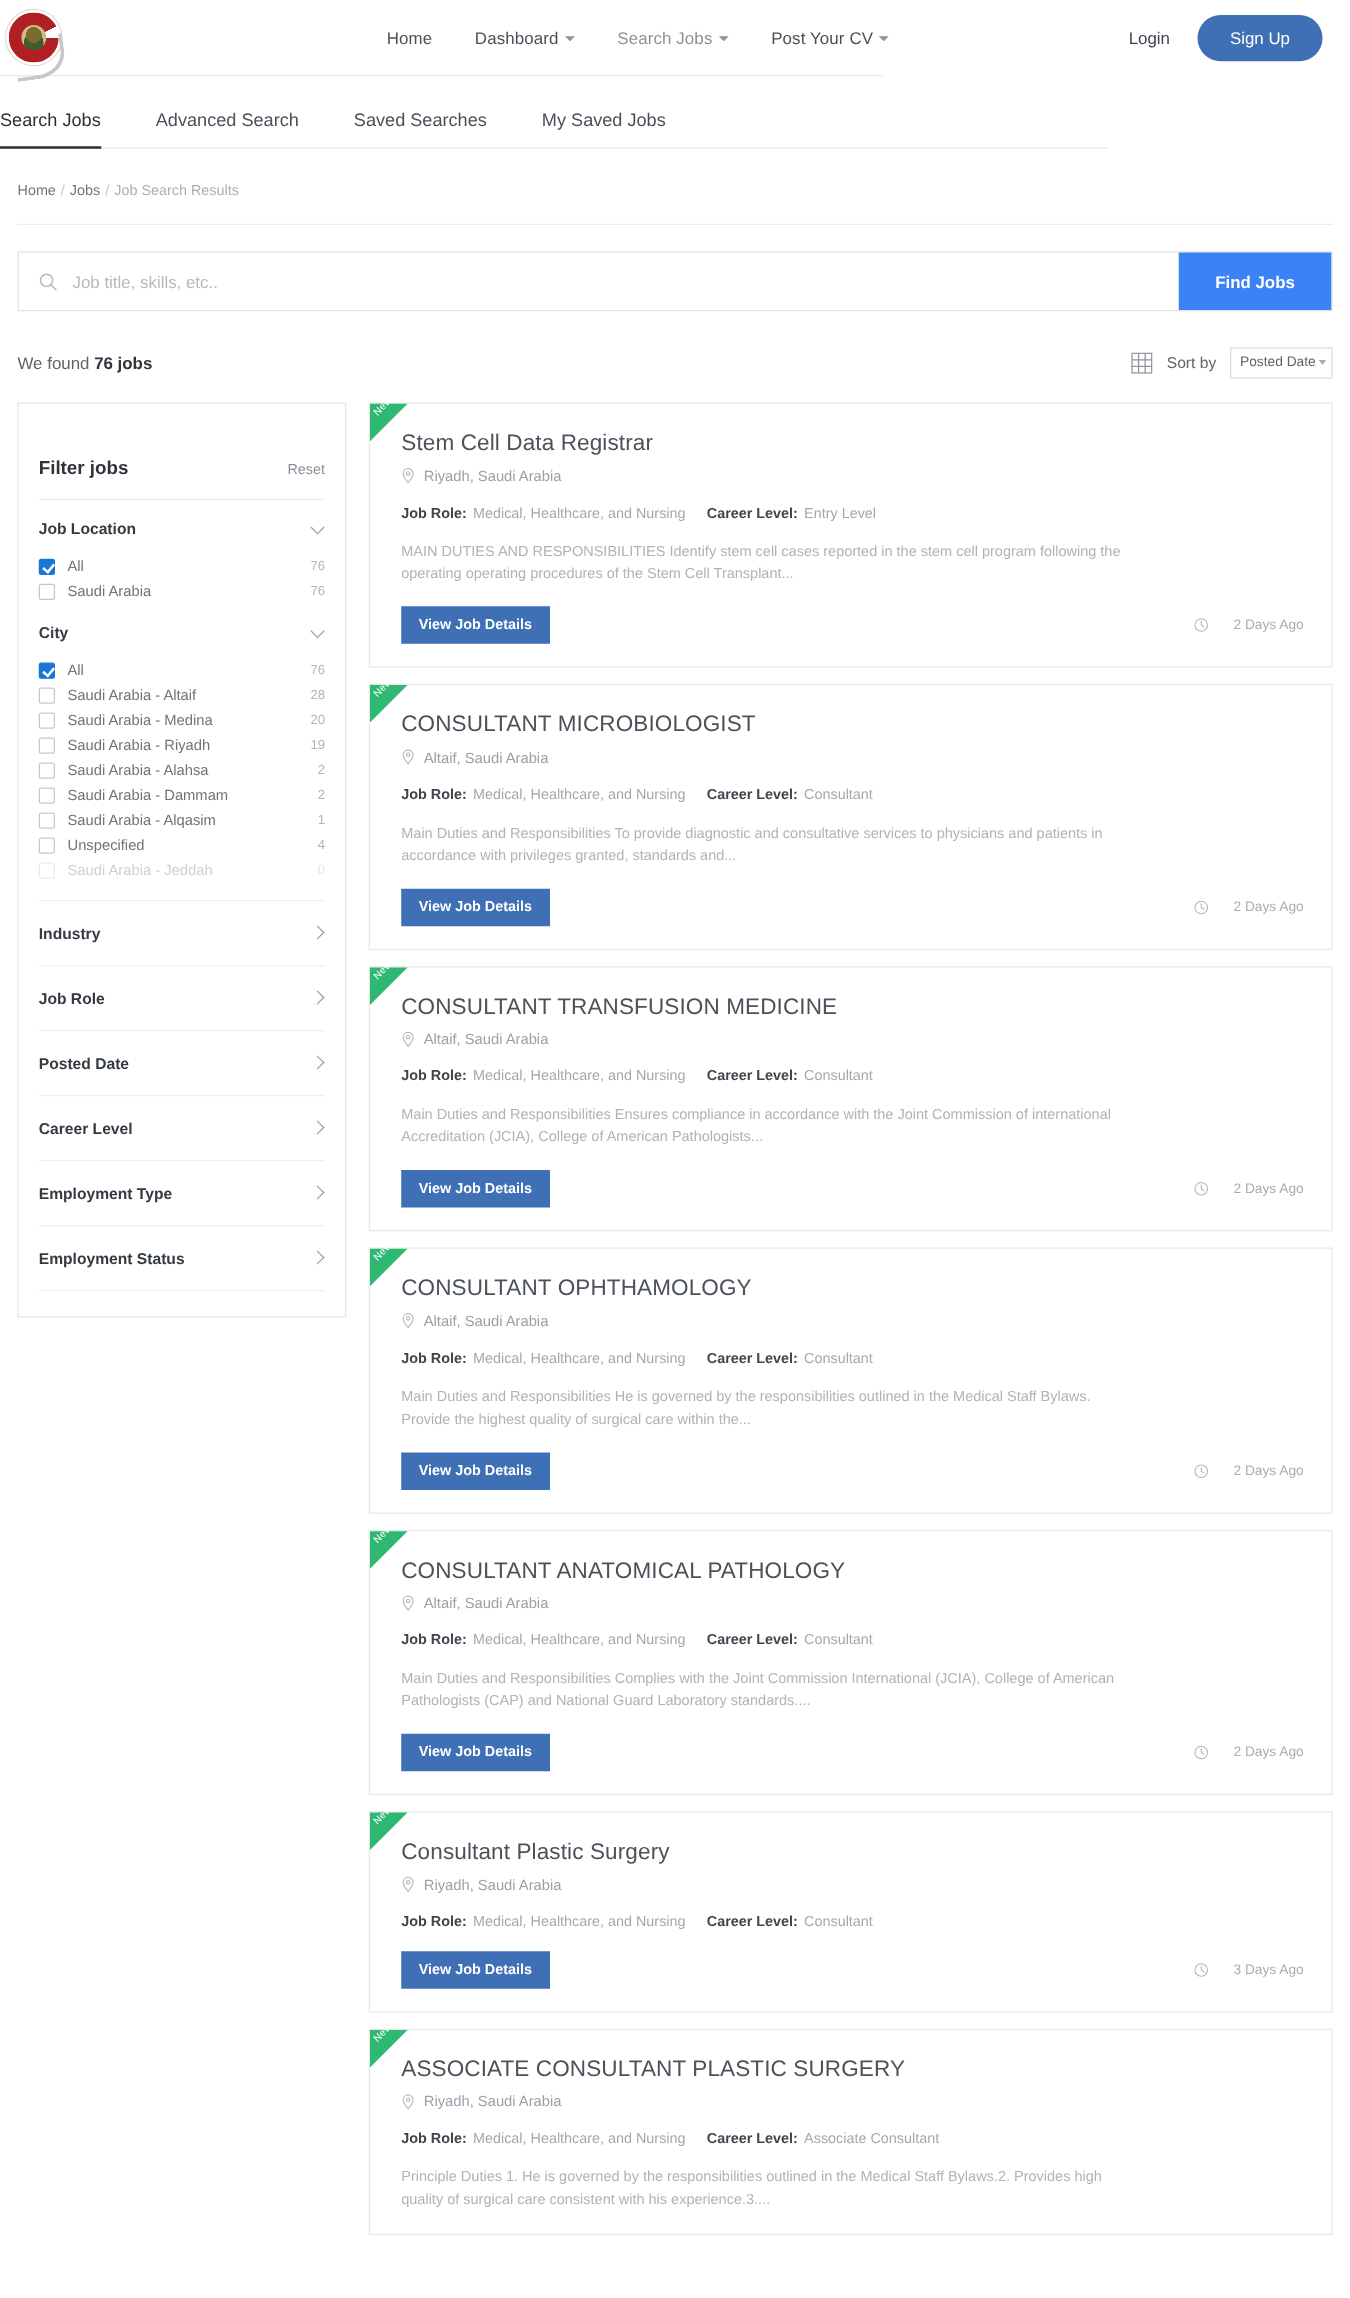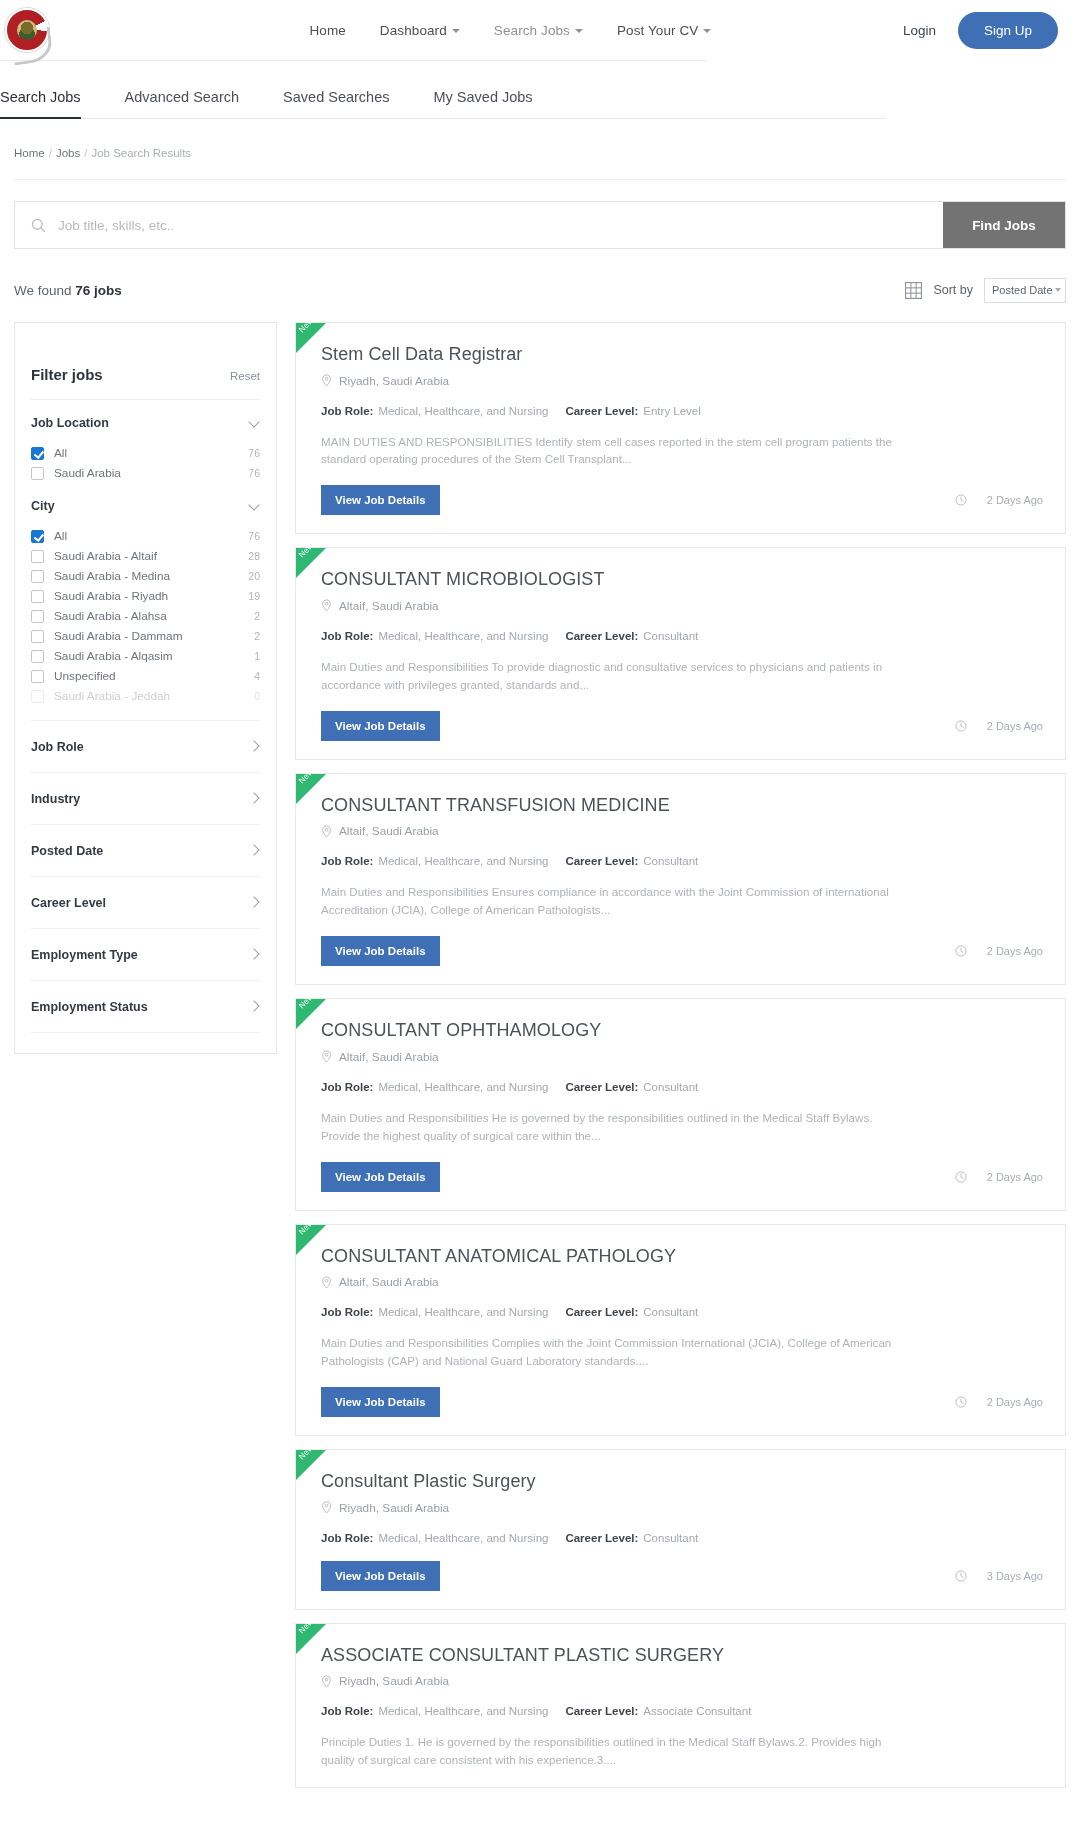--- a/index.html
+++ b/index.html
@@ -180,21 +180,21 @@
     border: none;
     outline: none;
     flex: 1 1 auto;
     font-size: 13.5px;
     font-family: inherit;
     color: #3d4451;
   }
   .search-field input::placeholder { color: #b6bac0; }
   .find-btn {
     width: 122px;
-    background: #737373;
+    background: #3b82f6;
     color: #fff;
     border: none;
     font-size: 13.5px;
     font-weight: bold;
     cursor: pointer;
     font-family: inherit;
   }
 
   
   .results-head {
@@ -546,25 +546,25 @@
             <div class="opt faded">
               <span class="cbox"></span>
               <span class="opt-label">Saudi Arabia - Jeddah</span>
               <span class="opt-count">0</span>
             </div>
           </div>
         </div>
       </div>
     <div id="collapsed-groups">
         <div class="accordion-row">
+          <span class="accordion-title">Industry</span>
+          <span class="chev right"></span>
+        </div>
+        <div class="accordion-row">
           <span class="accordion-title">Job Role</span>
-          <span class="chev right"></span>
-        </div>
-        <div class="accordion-row">
-          <span class="accordion-title">Industry</span>
           <span class="chev right"></span>
         </div>
         <div class="accordion-row">
           <span class="accordion-title">Posted Date</span>
           <span class="chev right"></span>
         </div>
         <div class="accordion-row">
           <span class="accordion-title">Career Level</span>
           <span class="chev right"></span>
         </div>
@@ -591,21 +591,21 @@
               <circle cx="6" cy="5.1" r="1.5" fill="none" stroke="#b3b8be" stroke-width="1"></circle>
             </svg>
             <span>Riyadh, Saudi Arabia</span>
           </div>
           <div class="meta-row">
             <span class="meta-key">Job Role:</span>
             <span class="meta-val">Medical, Healthcare, and Nursing</span>
             <span class="meta-key">Career Level:</span>
             <span class="meta-val">Entry Level</span>
           </div>
-          <p class="job-desc">MAIN DUTIES AND RESPONSIBILITIES   Identify stem cell cases reported in the stem cell program patients the standard operating procedures of the Stem Cell Transplant...</p>
+          <p class="job-desc">MAIN DUTIES AND RESPONSIBILITIES   Identify stem cell cases reported in the stem cell program following the operating operating procedures of the Stem Cell Transplant...</p>
           <div class="card-foot">
             <button class="view-btn">View Job Details</button>
             <span class="posted">
               <svg class="clock-icon" viewBox="0 0 14 14">
                 <circle cx="7" cy="7" r="5.9" fill="none" stroke="#b1b6bc" stroke-width="1"></circle>
                 <path d="M7 3.6V7l2.5 1.6" fill="none" stroke="#b1b6bc" stroke-width="1" stroke-linecap="round"></path>
               </svg>
               <span>2 Days Ago</span>
             </span>
           </div>

